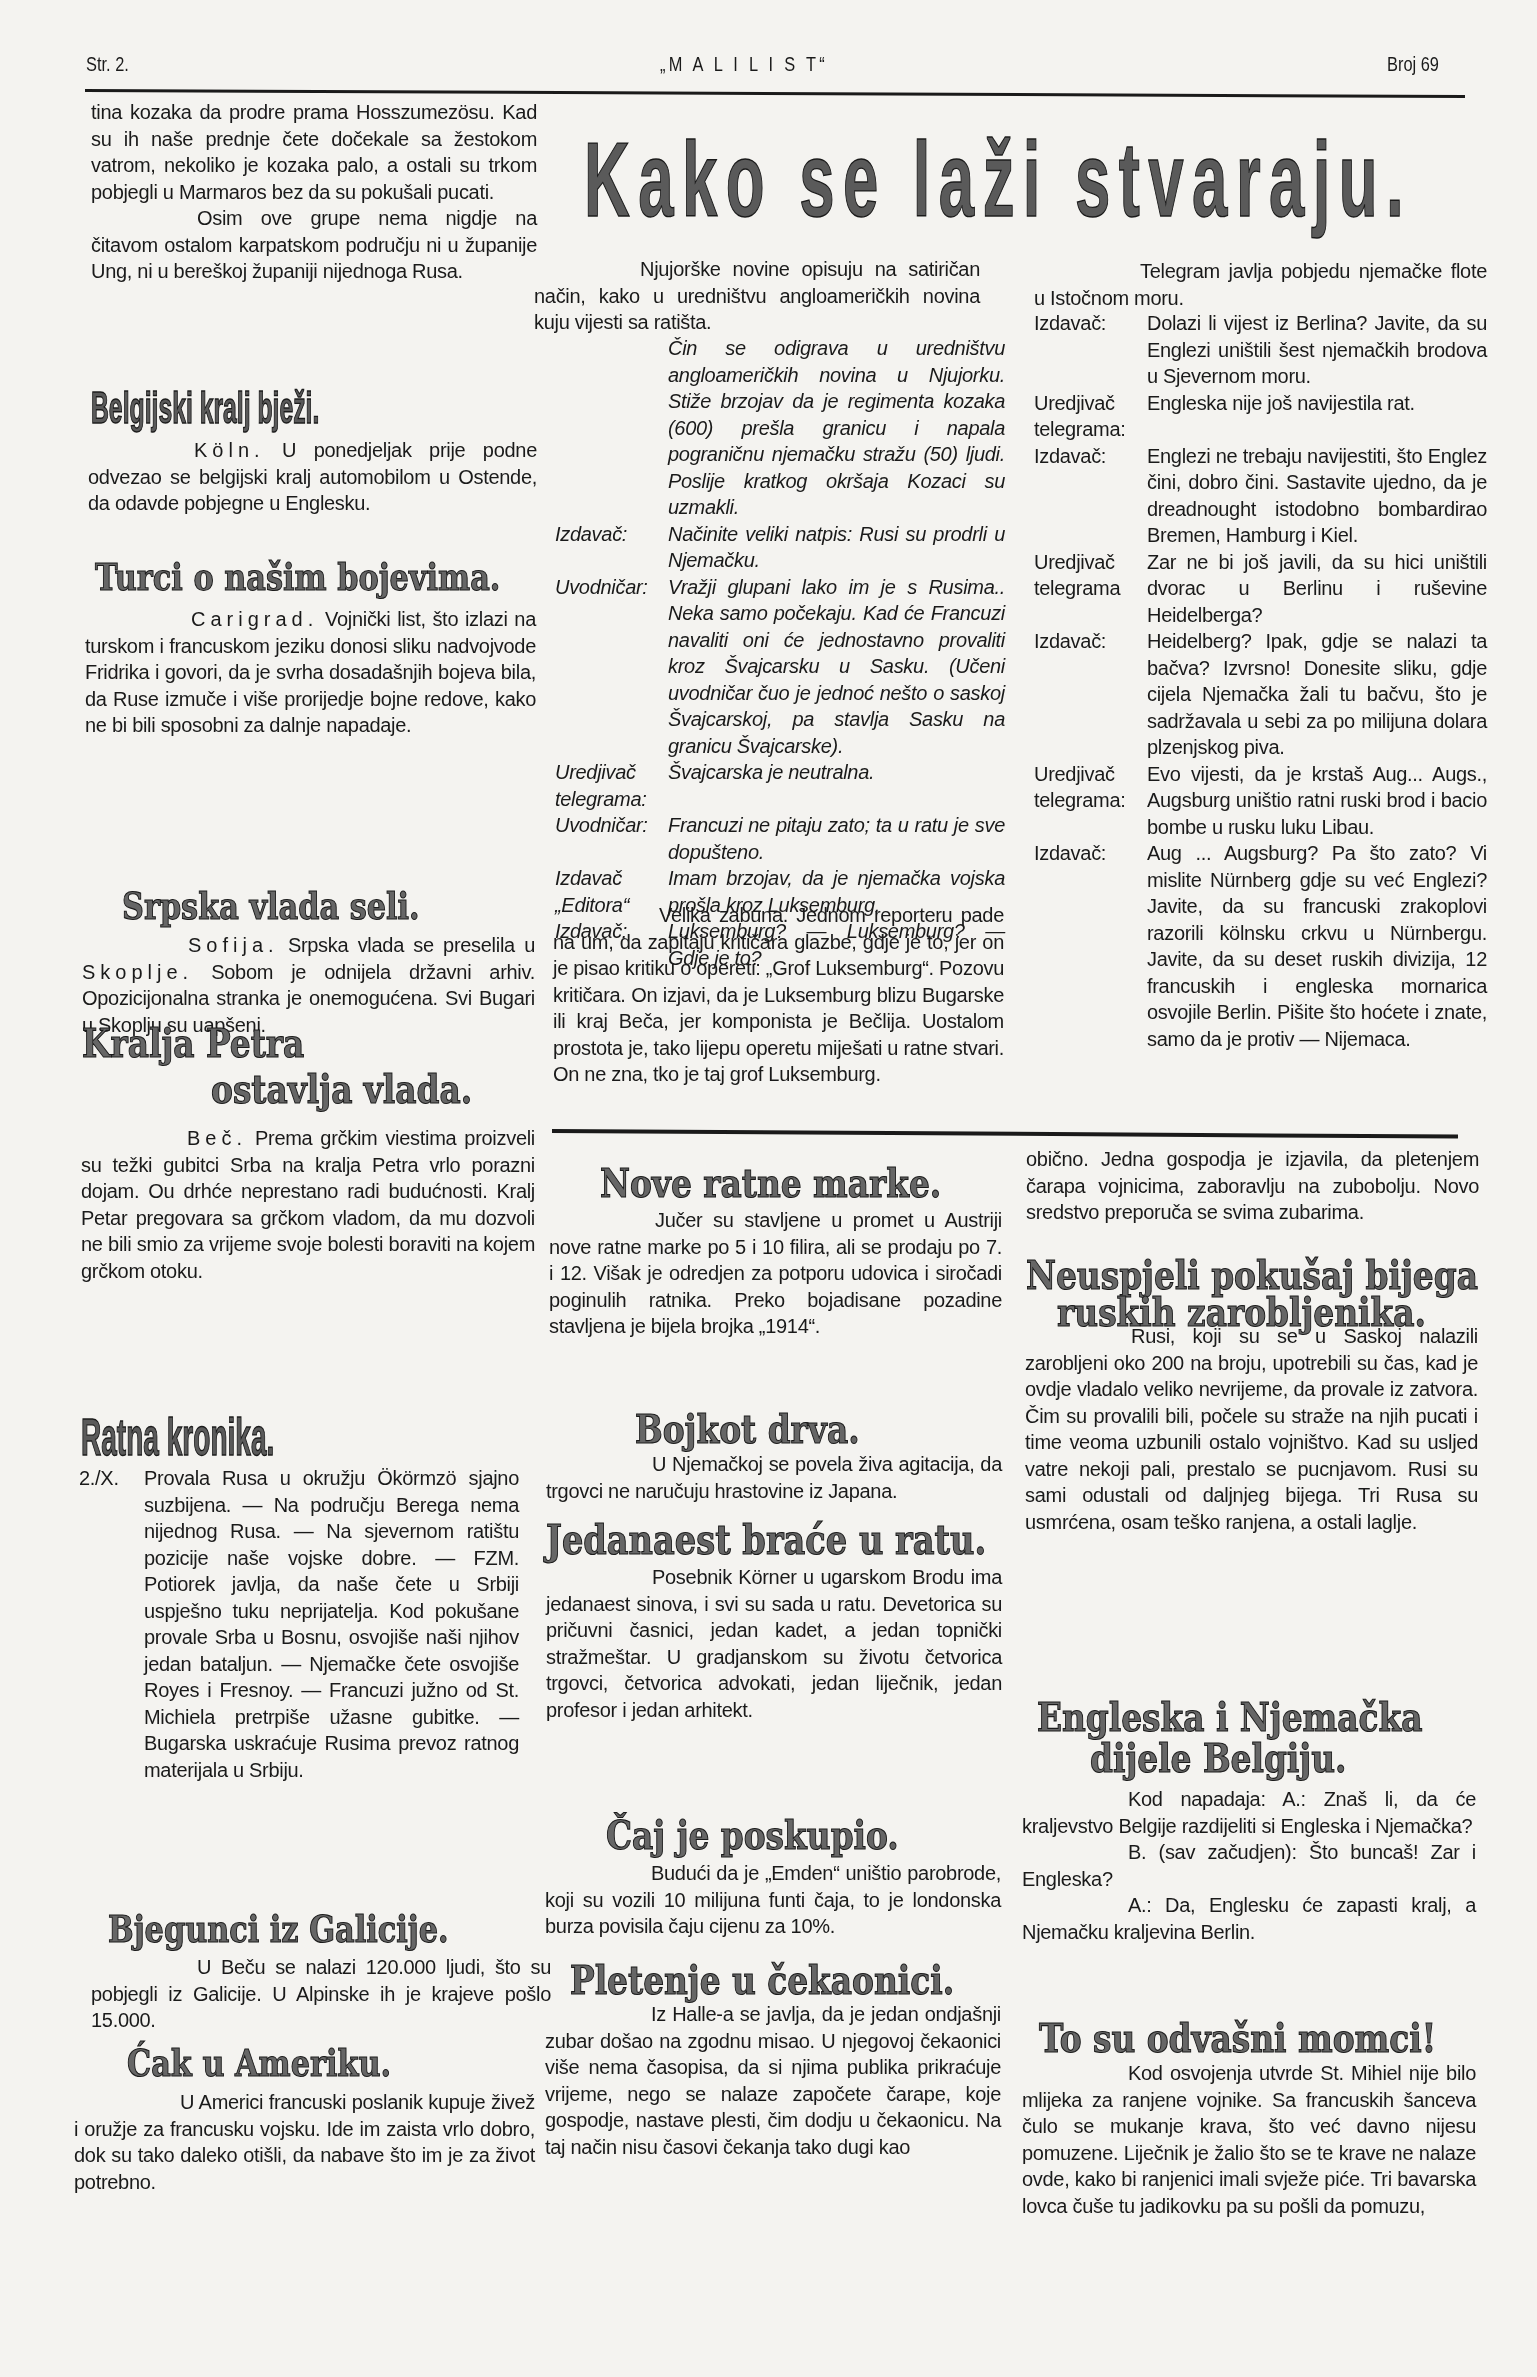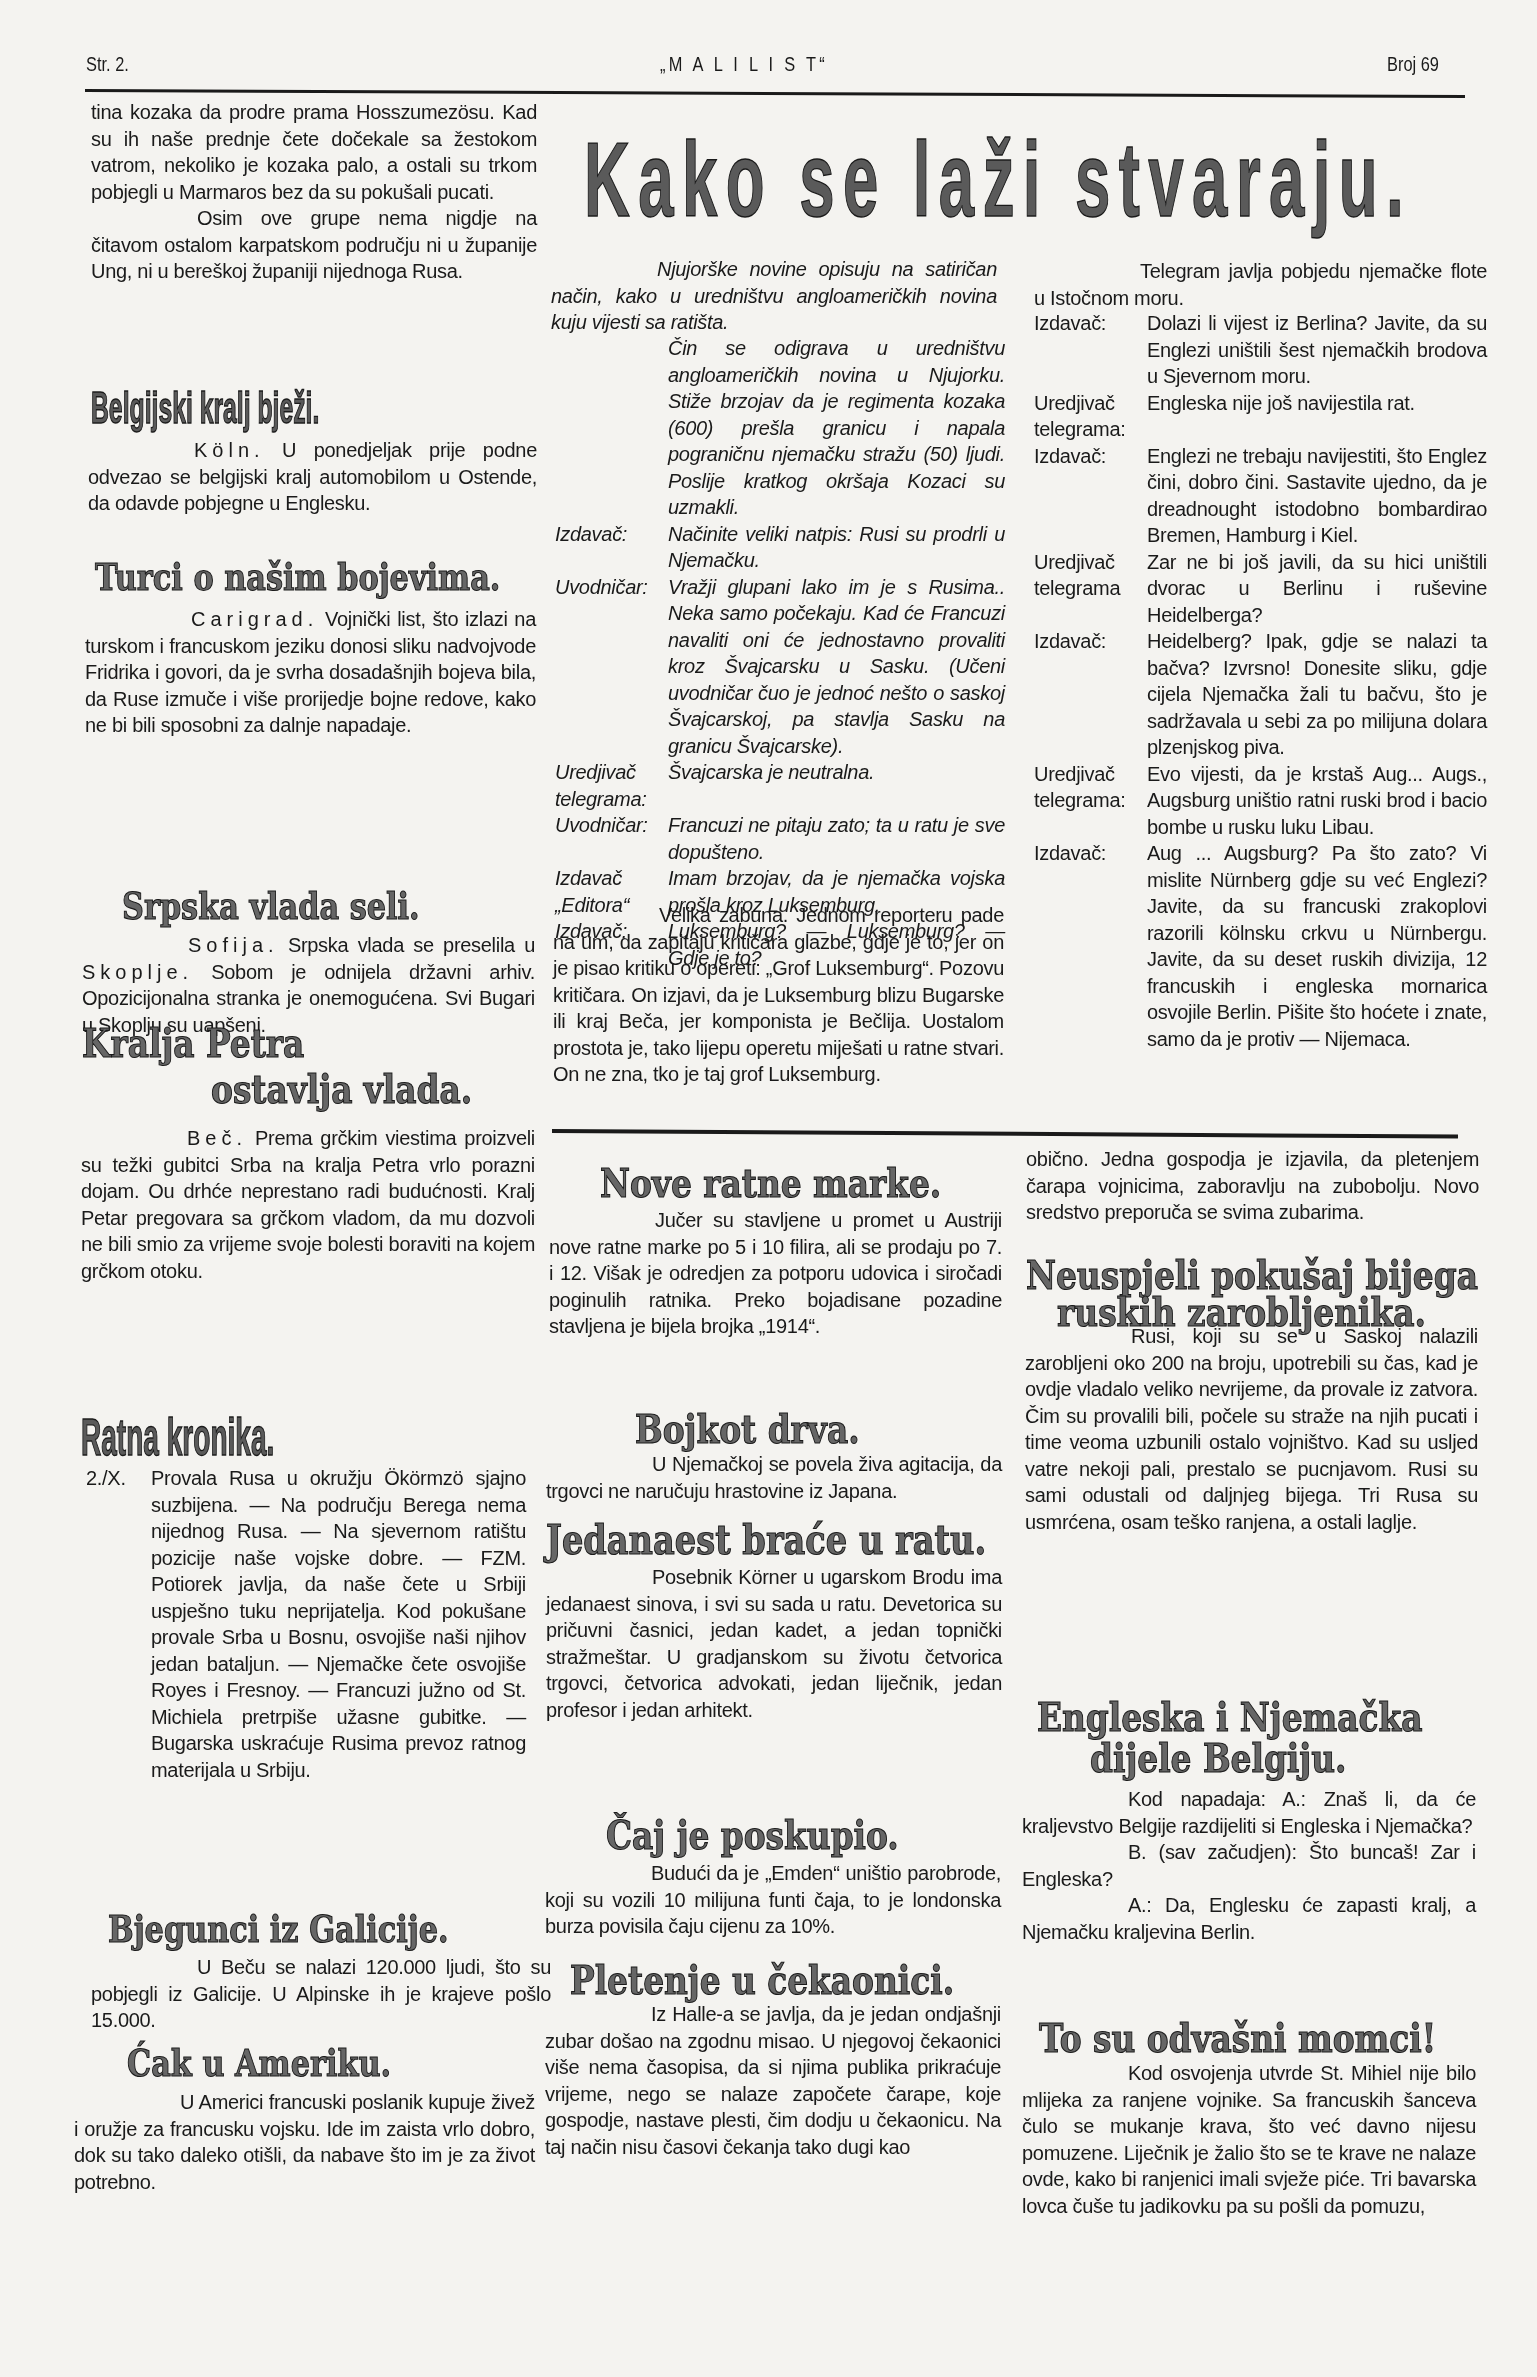--- a/index.html
+++ b/index.html
@@ -48,38 +48,38 @@
   <p class="ind"><span class="sp">Sofija.</span><span> Srpska vlada se preselila u </span><span class="sp">Skoplje.</span><span> Sobom je odnijela državni arhiv. Opozicijonalna stranka je onemogućena. Svi Bugari u Skoplju su uapšeni.</span></p>
 </div>
 
 <div class="abs h-serif" style="left:82px;top:1019px;font-size:40px;">Kralja Petra</div>
 <div class="abs h-serif" style="left:211px;top:1065px;font-size:40px;">ostavlja vlada.</div>
 <div class="abs body" style="left:81px;top:1125px;width:454px;">
   <p class="ind"><span class="sp">Beč.</span><span> Prema grčkim viestima proizveli su težki gubitci Srba na kralja Petra vrlo porazni dojam. Ou drhće neprestano radi budućnosti. Kralj Petar pregovara sa grčkom vladom, da mu dozvoli ne bili smio za vrijeme svoje bolesti boraviti na kojem grčkom otoku.</span></p>
 </div>
 
 <div class="abs h-cond" style="left:81px;top:1408px;font-size:51px;">Ratna kronika.</div>
-<div class="abs body" style="left:86px;top:1465px;width:440px;display:grid;grid-template-columns:65px 1fr;">
+<div class="abs body" style="left:79px;top:1465px;width:440px;display:grid;grid-template-columns:65px 1fr;">
   <div>2./X.</div>
   <div>Provala Rusa u okružju Ökörmzö sjajno suzbijena. — Na području Berega nema nijednog Rusa. — Na sjevernom ratištu pozicije naše vojske dobre. — FZM. Potiorek javlja, da naše čete u Srbiji uspješno tuku neprijatelja. Kod pokušane provale Srba u Bosnu, osvojiše naši njihov jedan bataljun. — Njemačke čete osvojiše Royes i Fresnoy. — Francuzi južno od St. Michiela pretrpiše užasne gubitke. — Bugarska uskraćuje Rusima prevoz ratnog materijala u Srbiju.</div>
 </div>
 
 <div class="abs h-serif" style="left:108px;top:1907px;font-size:37px;">Bjegunci iz Galicije.</div>
 <div class="abs body" style="left:91px;top:1954px;width:460px;">
   <p class="ind">U Beču se nalazi 120.000 ljudi, što su pobjegli iz Galicije. U Alpinske ih je krajeve pošlo 15.000.</p>
 </div>
 
 <div class="abs h-serif" style="left:127px;top:2041px;font-size:37px;">Ćak u Ameriku.</div>
 <div class="abs body" style="left:74px;top:2089px;width:461px;">
   <p class="ind">U Americi francuski poslanik kupuje živež i oružje za francusku vojsku. Ide im zaista vrlo dobro, dok su tako daleko otišli, da nabave što im je za život potrebno.</p>
 </div>
 
 <div class="abs h-cond" style="left:584px;top:119px;font-size:106px;letter-spacing:14px;transform:scaleX(.6);">Kako se laži stvaraju.</div>
 
-<div class="abs body" style="left:551px;top:256px;width:446px;font-style:italic;">
+<div class="abs body" style="left:534px;top:256px;width:446px;">
   <p class="ind">Njujorške novine opisuju na satiričan način, kako u uredništvu angloameričkih novina kuju vijesti sa ratišta.</p>
 </div>
 <div class="abs body" style="left:555px;top:335px;width:450px;font-style:italic;">
   <div class="dlg" id="dlgL">
       <div class="spk"></div>
       <div>Čin se odigrava u uredništvu angloameričkih novina u Njujorku. Stiže brzojav da je regimenta kozaka (600) prešla granicu i napala pograničnu njemačku stražu (50) ljudi. Poslije kratkog okršaja Kozaci su uzmakli.</div>
       <div class="spk">Izdavač:</div>
       <div>Načinite veliki natpis: Rusi su prodrli u Njemačku.</div>
       <div class="spk">Uvodničar:</div>
       <div>Vražji glupani lako im je s Rusima.. Neka samo počekaju. Kad će Francuzi navaliti oni će jednostavno provaliti kroz Švajcarsku u Sasku. (Učeni uvodničar čuo je jednoć nešto o saskoj Švajcarskoj, pa stavlja Sasku na granicu Švajcarske).</div>

